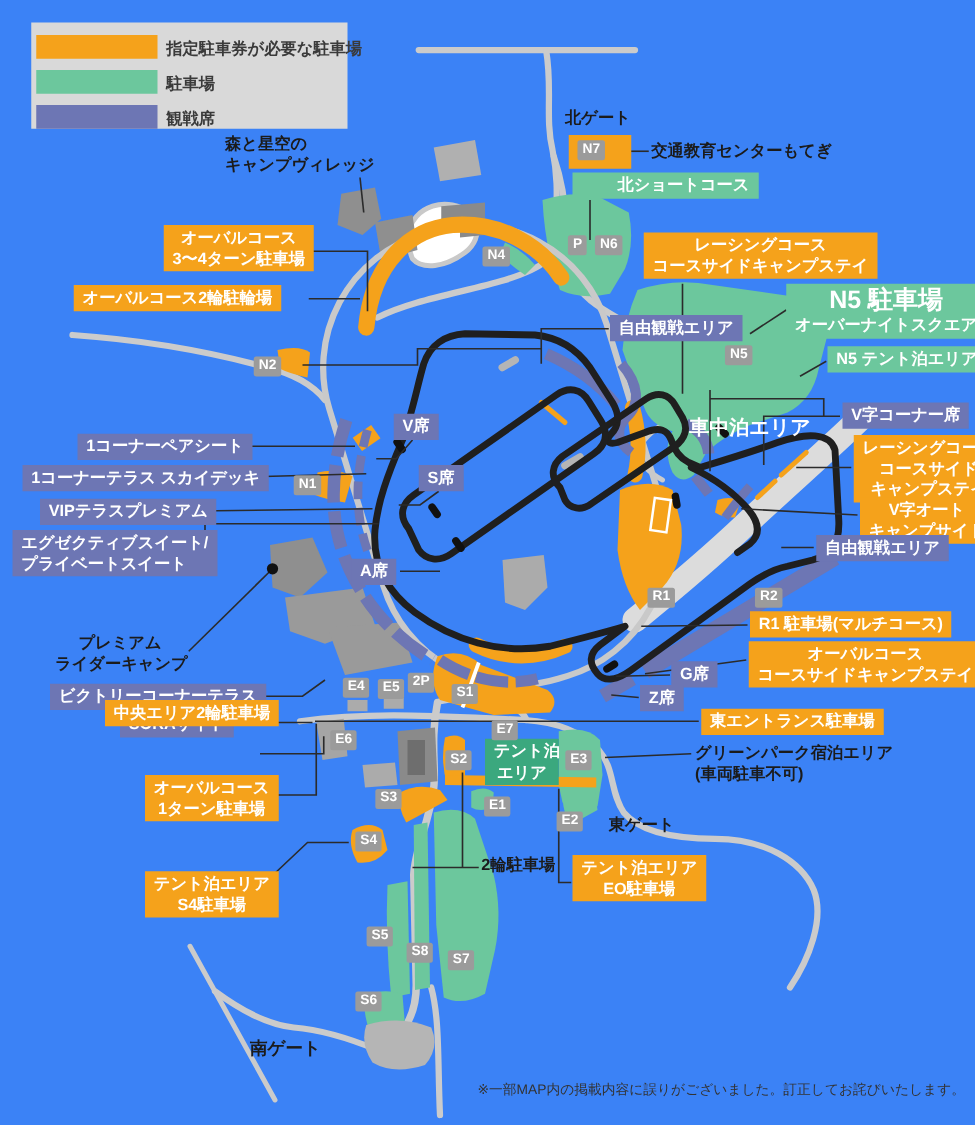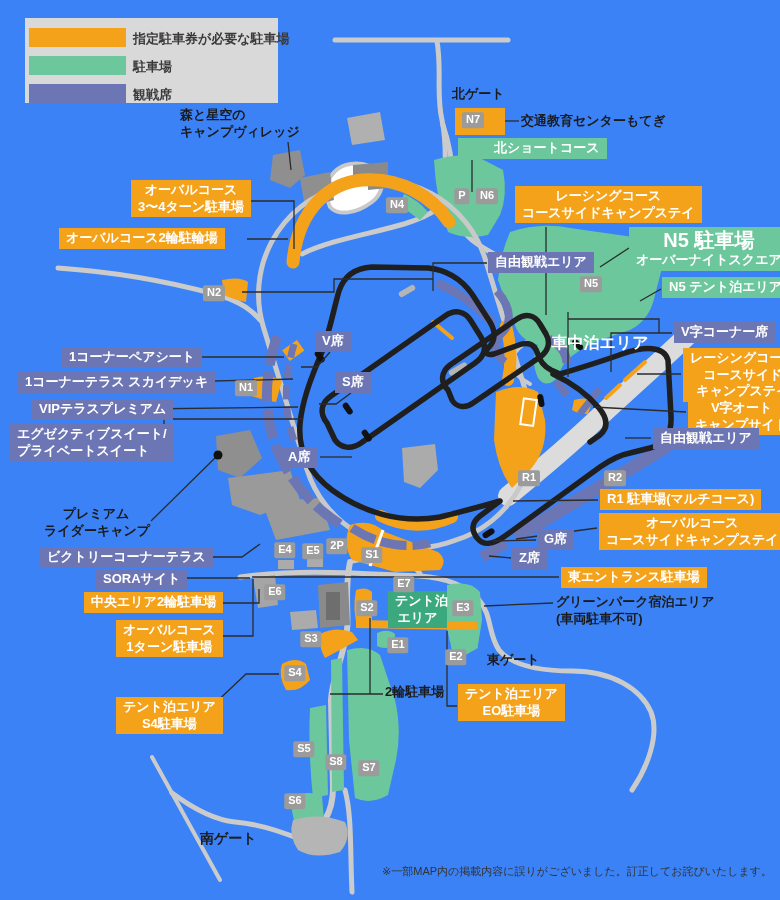--- a/index.html
+++ b/index.html
@@ -270,21 +270,21 @@
       <div class="lbl plain" style="left: 44px; top: 506px; width: 104px; white-space: normal; text-align: center;">
         <div class="l0" style="white-space: nowrap;">プレミアム</div>
         <div class="l1" style="white-space: nowrap;">ライダーキャンプ</div>
       </div>
       <div class="lbl box purple-box" style="left: 40px; top: 547px;">
         <div class="l0" style="white-space: nowrap;">ビクトリーコーナーテラス</div>
       </div>
       <div class="lbl box purple-box" style="left: 96px; top: 569px;">
         <div class="l0" style="white-space: nowrap;">SORAサイト</div>
       </div>
-      <div class="lbl box orange-box" style="left: 84px; top: 592px; text-align: right;">
+      <div class="lbl box orange-box" style="left: 84px; top: 560px; text-align: right;">
         <div class="l0" style="white-space: nowrap;">中央エリア2輪駐車場</div>
       </div>
       <div class="lbl box orange-box" style="left: 116px; top: 620px;">
         <div class="l0" style="white-space: nowrap;">オーバルコース</div>
         <div class="l1" style="white-space: nowrap;">1ターン駐車場</div>
       </div>
       <div class="lbl box orange-box" style="left: 600px; top: 489px;">
         <div class="l0" style="white-space: nowrap;">R1 駐車場(マルチコース)</div>
       </div>
       <div class="lbl box orange-box" style="left: 599px; top: 513px;">

